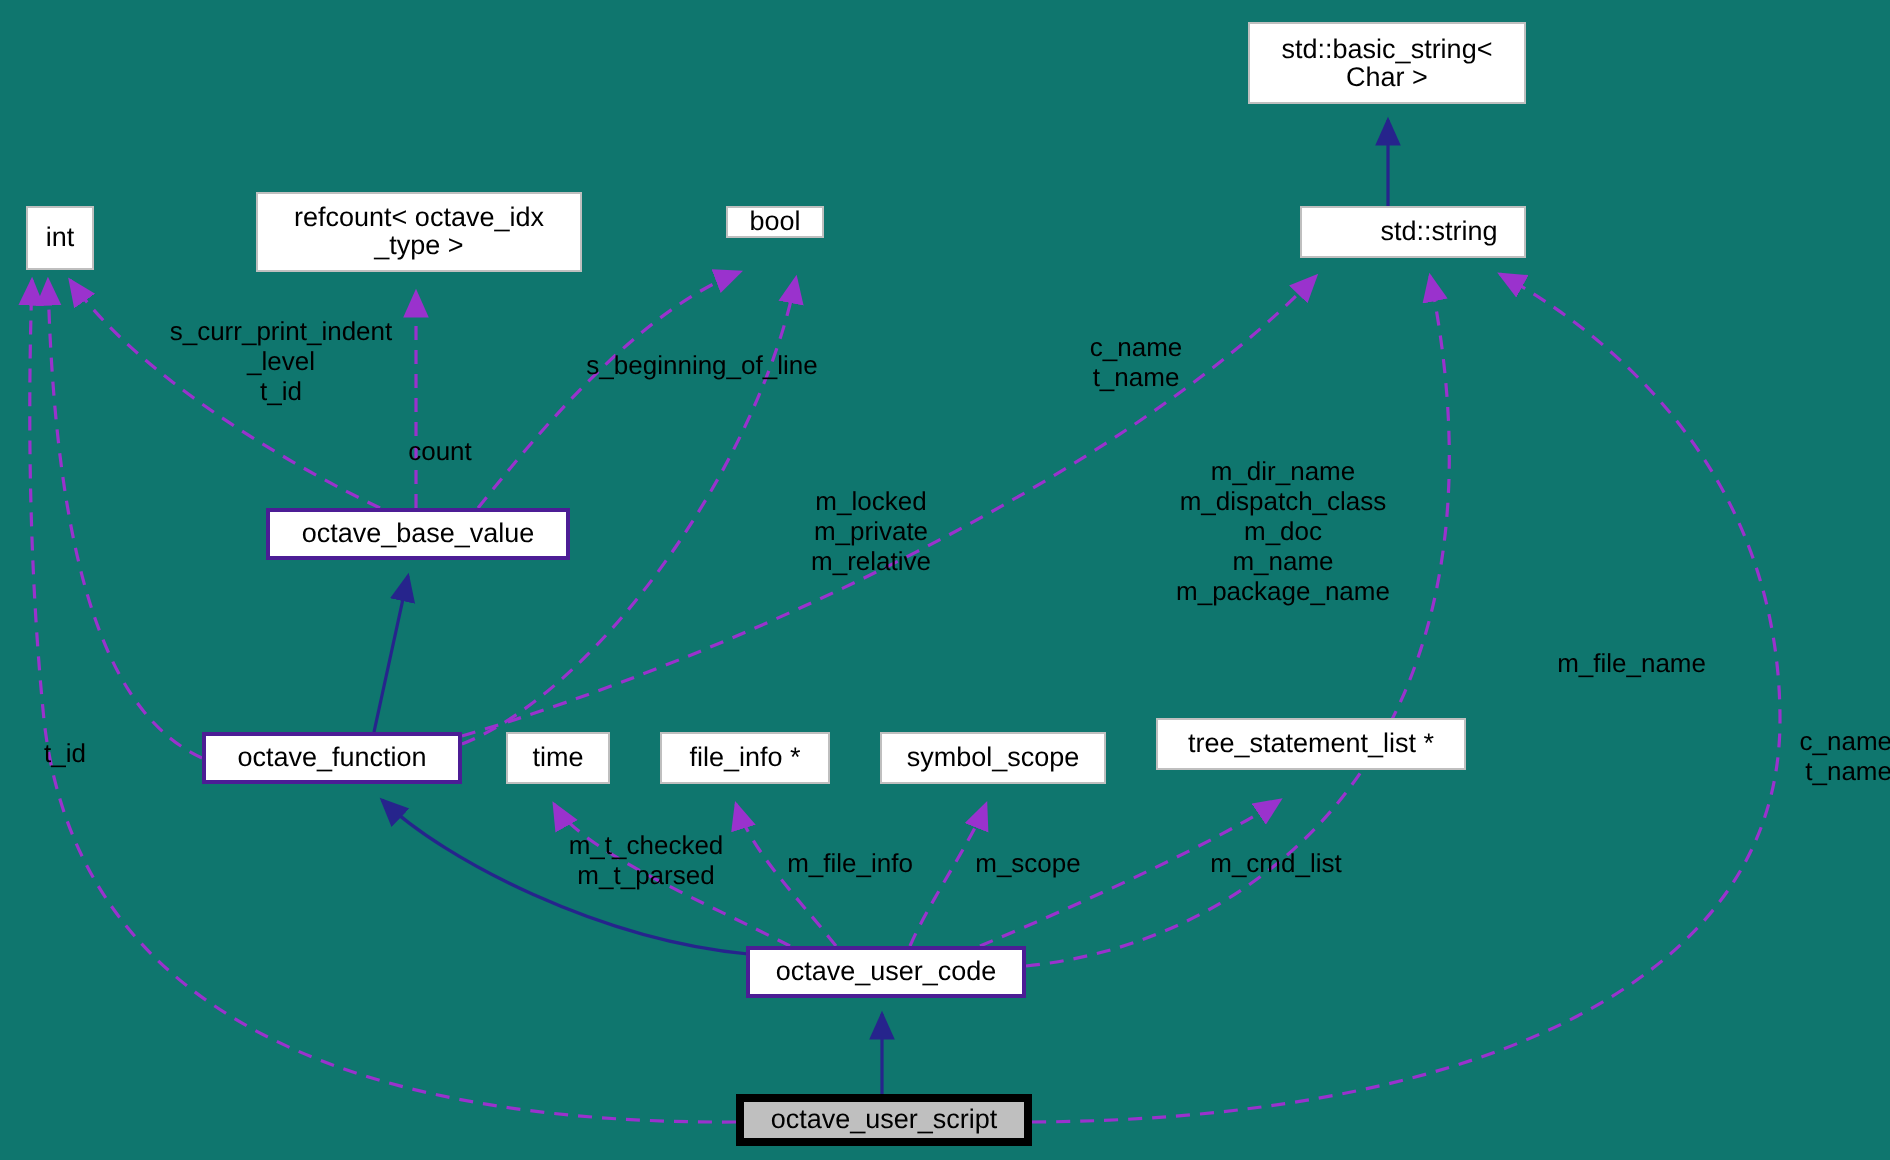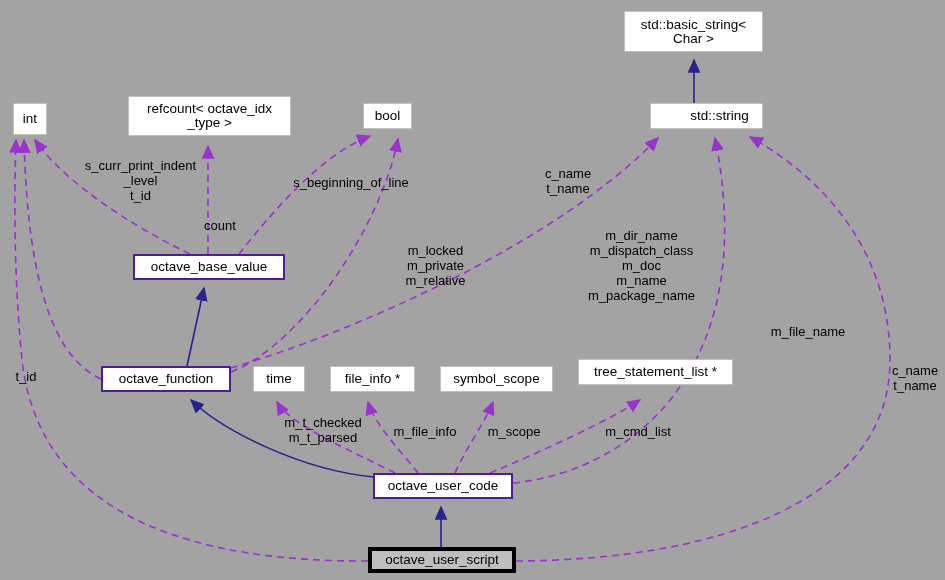--- a/index.html
+++ b/index.html
@@ -5,21 +5,21 @@
 <style>
   html, body {
     margin: 0;
     padding: 0;
     background: #ffffff;
   }
   #diagram-root {
     position: relative;
     width: 945px;
     height: 580px;
-    background: #a3a3a3;
+    background: #0f766e;
     font-family: "Liberation Sans", sans-serif;
     overflow: hidden;
   }
   #edge-layer {
     position: absolute;
     left: 0; top: 0;
     width: 945px;
     height: 580px;
   }
   .node {
@@ -46,21 +46,21 @@
   }
   .edge-label {
     position: absolute;
     color: #000000;
     font-size: 13px;
     line-height: 15px;
     white-space: pre;
     text-align: center;
     z-index: 4;
   }
-  .edge-label.left-align { text-align: center; }
+  .edge-label.left-align { text-align: right; }
 </style>
 </head>
 <body>
 
 <div id="diagram-root">
 
   <svg id="edge-layer" viewBox="0 0 945 580" width="945" height="580" xmlns="http://www.w3.org/2000/svg">
     <defs>
       <marker id="arrow-navy" markerWidth="10" markerHeight="10" refX="8" refY="4" orient="auto" markerUnits="strokeWidth">
         <path d="M0,0 L9,4 L0,8 z" fill="#26248c"></path>
@@ -106,21 +106,21 @@
       <path d="M368,561 C200,562 40,520 22,360 C14,280 14,200 16,140"></path>
     </g>
   </svg>
 
   <div id="node-host">
       <div class="node" style="left: 624px; top: 11px; width: 139px; height: 41px;">std::basic_string&lt;
 Char &gt;</div>
       <div class="node" style="left: 13px; top: 103px; width: 34px; height: 32px;">int</div>
       <div class="node" style="left: 128px; top: 96px; width: 163px; height: 40px;">refcount&lt; octave_idx
 _type &gt;</div>
-      <div class="node" style="left: 363px; top: 103px; width: 49px; height: 26px;">bool</div>
+      <div class="node" style="left: 363px; top: 103px; width: 49px; height: 16px;">bool</div>
       <div class="node" style="left: 650px; top: 103px; width: 113px; height: 26px; padding-left: 26px;">std::string</div>
       <div class="node strong" style="left: 133px; top: 254px; width: 152px; height: 26px;">octave_base_value</div>
       <div class="node strong" style="left: 101px; top: 366px; width: 130px; height: 26px;">octave_function</div>
       <div class="node" style="left: 253px; top: 366px; width: 52px; height: 26px;">time</div>
       <div class="node" style="left: 330px; top: 366px; width: 85px; height: 26px;">file_info *</div>
       <div class="node" style="left: 440px; top: 366px; width: 113px; height: 26px;">symbol_scope</div>
       <div class="node" style="left: 578px; top: 359px; width: 155px; height: 26px;">tree_statement_list *</div>
       <div class="node strong" style="left: 373px; top: 473px; width: 140px; height: 26px;">octave_user_code</div>
       <div class="node highlight" style="left: 368px; top: 547px; width: 148px; height: 26px;">octave_user_script</div>
     </div>

